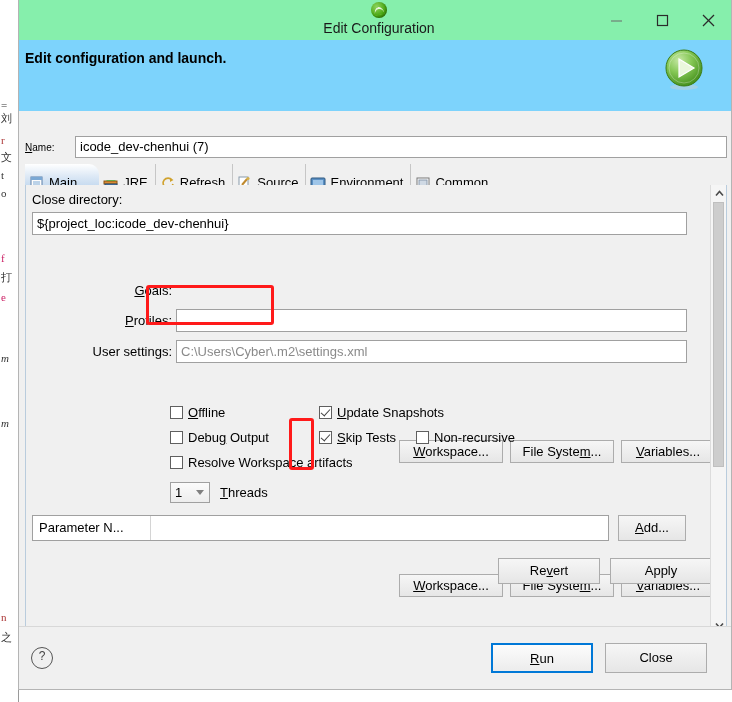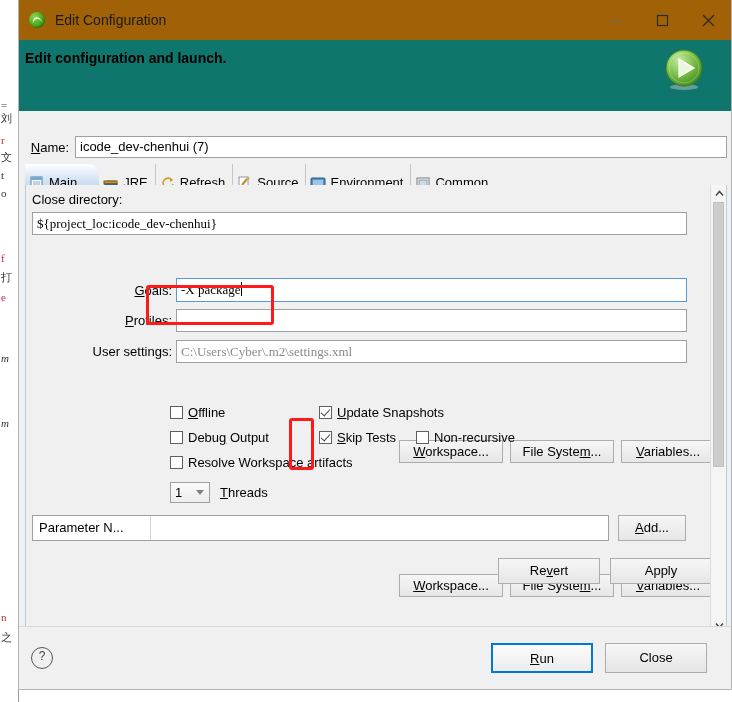--- a/index.html
+++ b/index.html
@@ -44,23 +44,24 @@
     background: #f0f0f0;
     border: 1px solid #b4b4b4;
     border-top: none;
     box-sizing: border-box;
   }
 
   
   .titlebar {
     position: relative;
     height: 40px;
-    background: #a16207;
+    background: #86efac;
     display: flex;
     align-items: center;
+    flex-direction: column;
   }
   .title-icon {
     margin-left: 8px;
     width: 20px; height: 20px;
     position: relative;
   }
   .maven-leaf {
     position: absolute;
     left: 2px; top: 2px;
     width: 16px; height: 16px;
@@ -93,21 +94,21 @@
     display: flex;
     align-items: center;
     justify-content: center;
   }
   .win-btn svg { display: block; }
 
   
   .header-band {
     position: relative;
     height: 71px;
-    background: #0f766e;
+    background: #7dd3fc;
     border-bottom: 1px solid #b0b0b0;
   }
   .header-title {
     position: absolute;
     left: 6px; top: 10px;
     font-size: 14px;
     font-weight: bold;
     color: #000;
   }
   .run-badge {
@@ -128,22 +129,21 @@
   .name-row {
     position: absolute;
     left: 6px; top: 24px;
     right: 4px;
     height: 24px;
     display: flex;
     align-items: center;
   }
   .name-label {
     width: 50px;
-    font-size: 13px;
-    text-align: center;
+    font-size: 10px;
   }
   .name-input {
     flex: 1;
     height: 22px;
     background: #ffffff;
     border: 1px solid #a0a0a0;
     padding: 0 4px;
     font-family: "Liberation Sans", sans-serif;
     font-size: 13px;
     line-height: 22px;
@@ -209,21 +209,21 @@
     overflow: hidden;
   }
 
   .lbl { font-size: 13px; color: #000; }
   .lbl u { text-decoration: underline; }
 
   .txt {
     background: #ffffff;
     border: 1px solid #a0a0a0;
     box-sizing: border-box;
-    font-family: Liberation Serif, serif;
+    font-family: Liberation Sans, sans-serif;
     font-size: 13px;
     padding: 0 4px;
     color: #000;
     outline: none;
   }
   .txt.readonly { color: #8a8a8a; background: #ffffff; }
   .txt.focused { border: 1px solid #5a9ad4; }
 
   .btn {
     background: linear-gradient(to bottom,#f6f6f6,#e6e6e6);
@@ -510,21 +510,20 @@
 
           <div class="lbl" style="position:absolute;left:6px;top:7px">Close directory:</div>
 
           <input class="txt" type="text" style="position: absolute; left: 6px; top: 27px; width: 655px; height: 23px;" value="${project_loc:icode_dev-chenhui}">
 
           <div class="btn" style="position:absolute;left:373px;top:255px;width:104px;height:23px;line-height:21px"><u>W</u>orkspace...</div>
           <div class="btn" style="position:absolute;left:484px;top:255px;width:104px;height:23px;line-height:21px">File Syste<u>m</u>...</div>
           <div class="btn" style="position:absolute;left:595px;top:255px;width:94px;height:23px;line-height:21px"><u>V</u>ariables...</div>
 
           <div class="lbl" style="position:absolute;left:96px;top:98px;width:50px;text-align:right"><u>G</u>oals:</div>
-          <div class="txt focused" style="position:absolute;left:150px;top:93px;width:511px;height:24px;line-height:22px;"><span>-X package</span><span class="caret"></span></div>
 
           <div class="lbl" style="position:absolute;left:86px;top:128px;width:60px;text-align:right"><u>P</u>rofiles:</div>
           <input class="txt" type="text" style="position: absolute; left: 150px; top: 124px; width: 511px; height: 23px;" value="">
 
           <div class="lbl" style="position:absolute;left:24px;top:159px;width:122px;text-align:right">User settings:</div>
           <div class="txt readonly" style="position:absolute;left:150px;top:155px;width:511px;height:23px;line-height:21px">C:\Users\Cyber\.m2\settings.xml</div>
 
           <div class="btn" style="position:absolute;left:373px;top:389px;width:104px;height:23px;line-height:21px"><u>W</u>orkspace...</div>
           <div class="btn" style="position:absolute;left:484px;top:389px;width:104px;height:23px;line-height:21px">File Syste<u>m</u>...</div>
           <div class="btn" style="position:absolute;left:595px;top:389px;width:94px;height:23px;line-height:21px"><u>V</u>ariables...</div>

